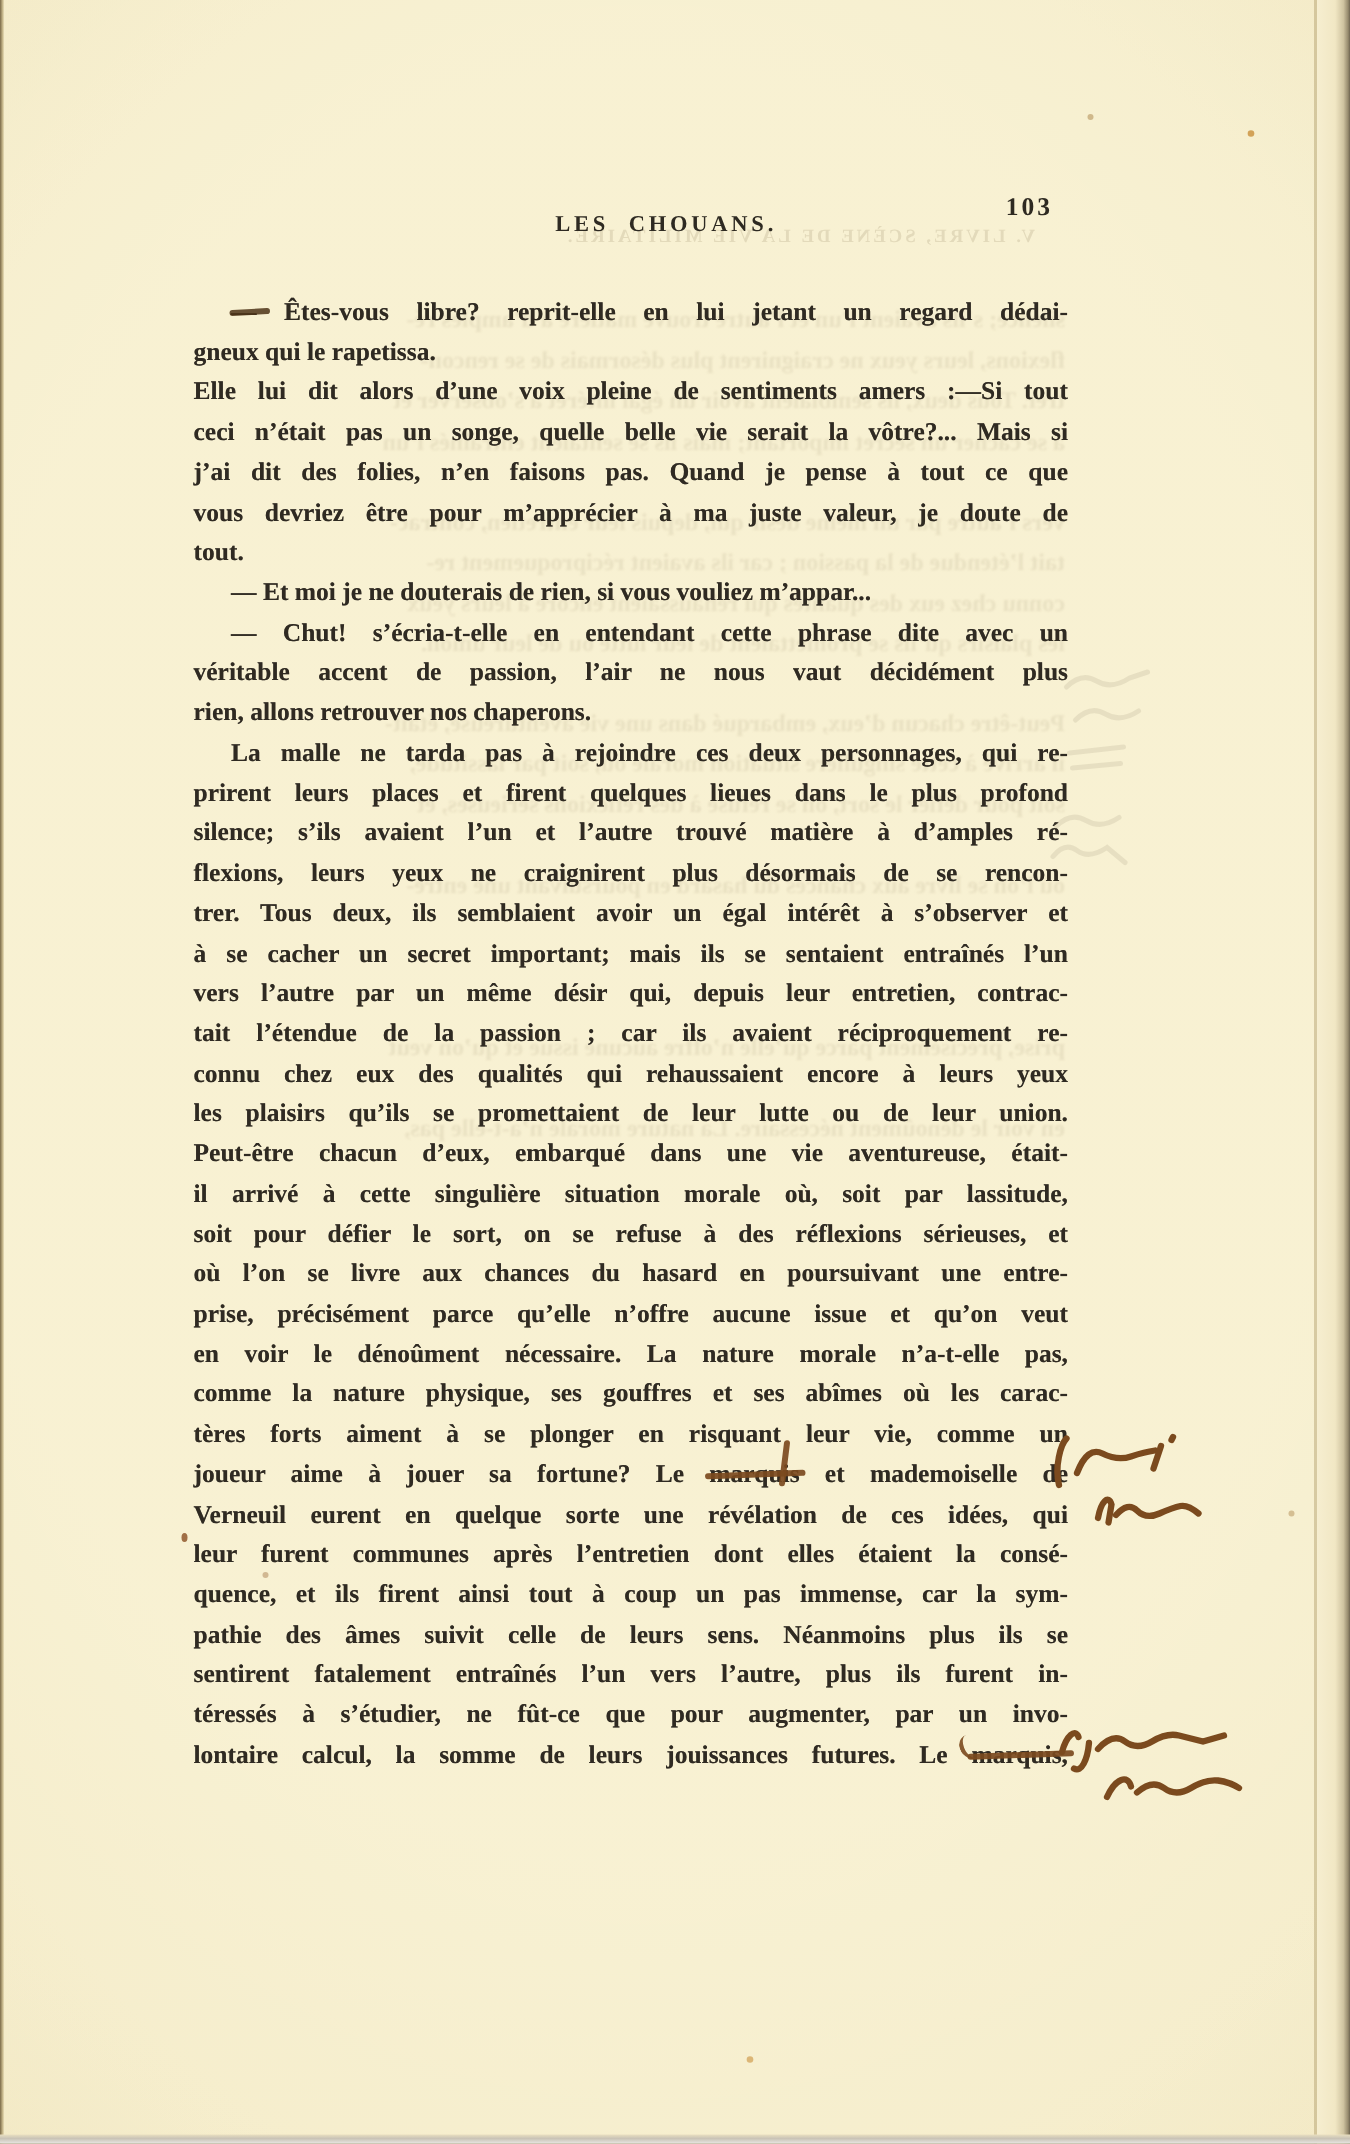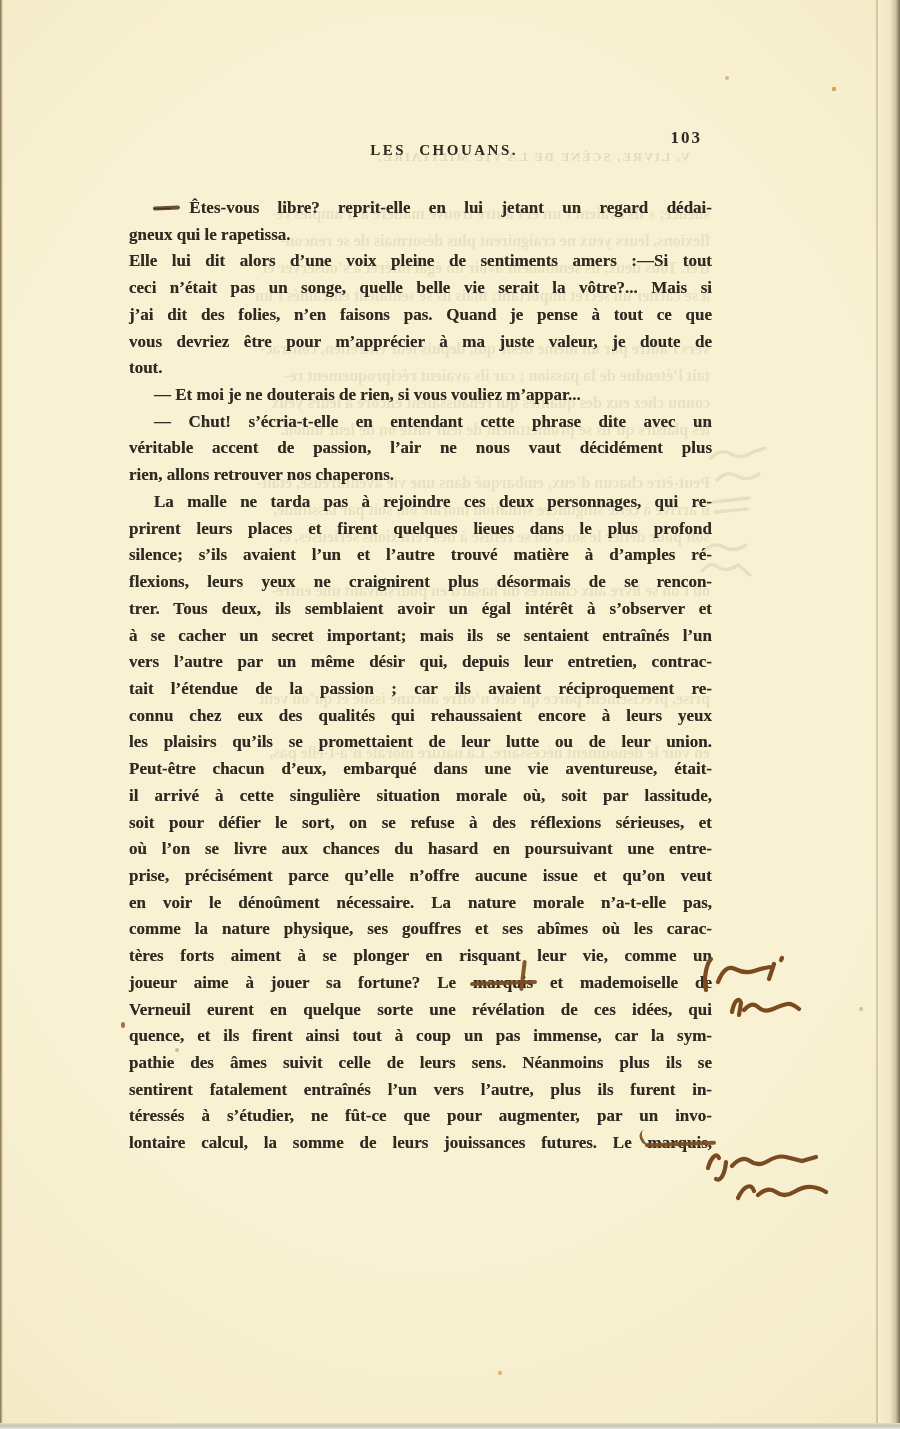--- a/index.html
+++ b/index.html
@@ -114,20 +114,21 @@
       <div class="line">Peut-être chacun d’eux, embarqué dans une vie aventureuse, était-</div>
       <div class="line">il arrivé à cette singulière situation morale où, soit par lassitude,</div>
       <div class="line">soit pour défier le sort, on se refuse à des réflexions sérieuses, et</div>
       <div class="line">où l’on se livre aux chances du hasard en poursuivant une entre-</div>
       <div class="line">prise, précisément parce qu’elle n’offre aucune issue et qu’on veut</div>
       <div class="line">en voir le dénoûment nécessaire. La nature morale n’a-t-elle pas,</div>
       <div class="line">comme la nature physique, ses gouffres et ses abîmes où les carac-</div>
       <div class="line">tères forts aiment à se plonger en risquant leur vie, comme un</div>
       <div class="line"><span>joueur aime à jouer sa fortune? Le </span><span class="struck tick">marquis</span><span> et mademoiselle de</span></div>
       <div class="line">Verneuil eurent en quelque sorte une révélation de ces idées, qui</div>
+      <div class="line">leur furent communes après l’entretien dont elles étaient la consé-</div>
       <div class="line">quence, et ils firent ainsi tout à coup un pas immense, car la sym-</div>
       <div class="line">pathie des âmes suivit celle de leurs sens. Néanmoins plus ils se</div>
       <div class="line">sentirent fatalement entraînés l’un vers l’autre, plus ils furent in-</div>
       <div class="line">téressés à s’étudier, ne fût-ce que pour augmenter, par un invo-</div>
       <div class="line"><span>lontaire calcul, la somme de leurs jouissances futures. Le </span><span class="struck hook">marquis,</span></div>
     </div>
 
   <div class="annotation" style="left:694px;top:946px;" aria-label="le gentilhomme">
     <svg width="118" height="92" viewBox="0 0 118 92" fill="none">
       <g stroke="#7b4a1e" stroke-width="4.2" stroke-linecap="round" fill="none">

